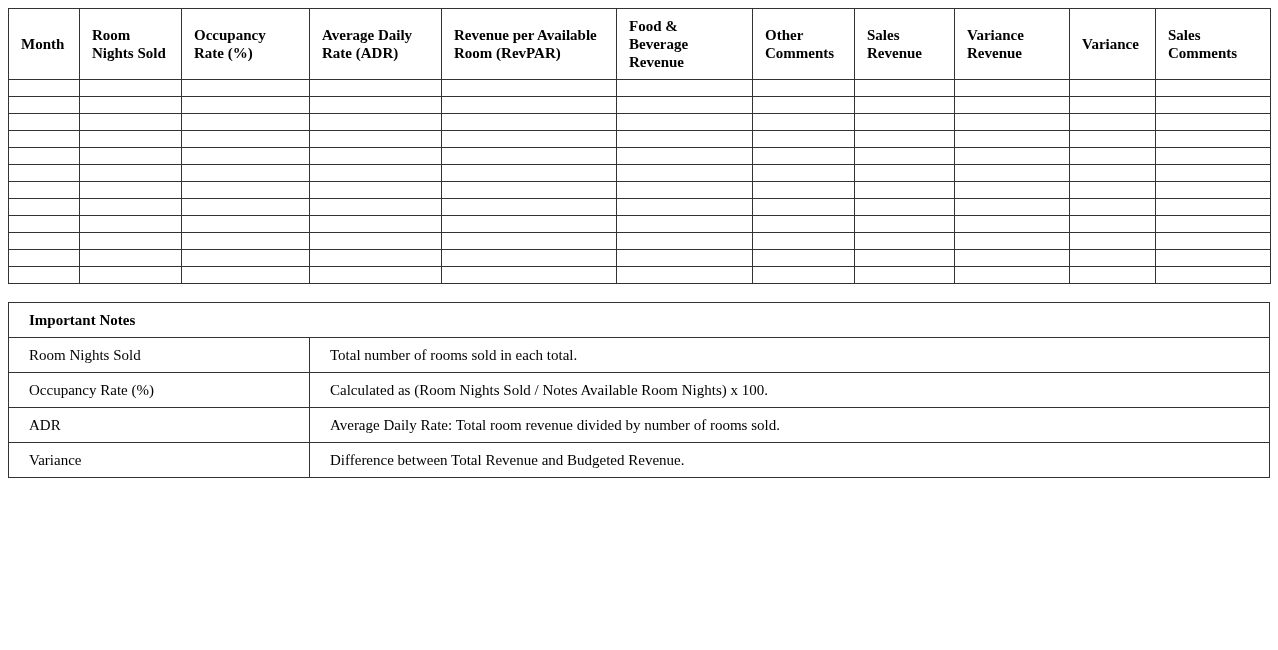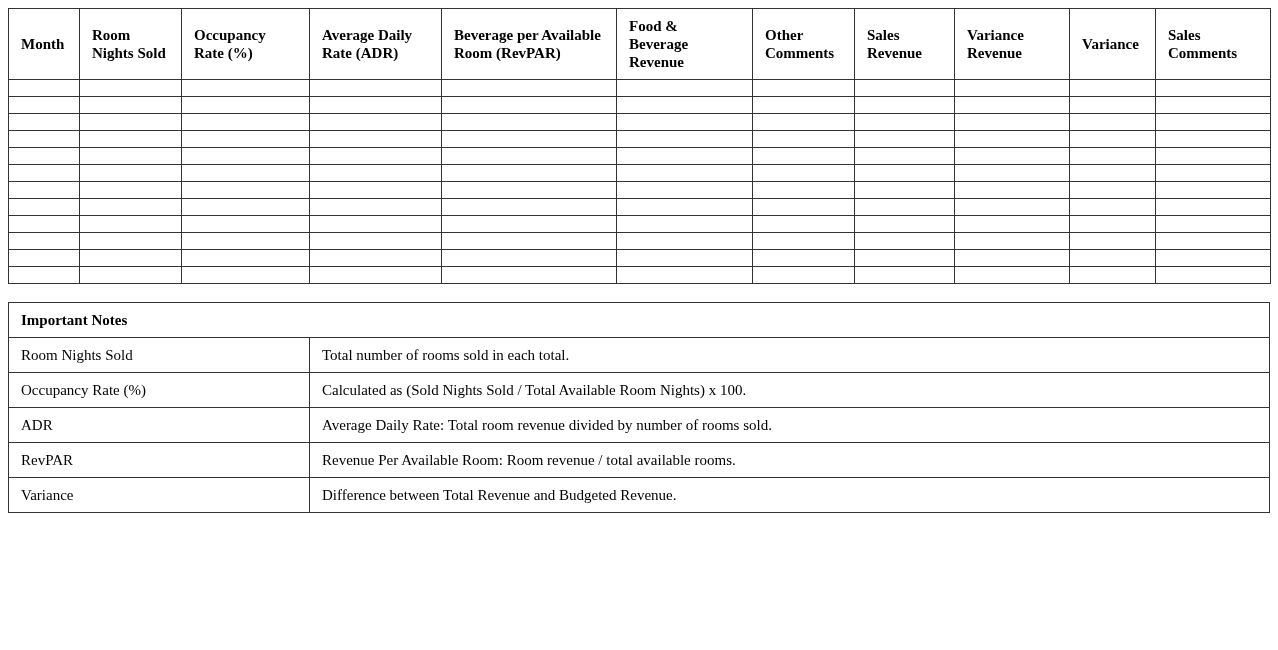--- a/index.html
+++ b/index.html
@@ -12,21 +12,21 @@
     table { border-collapse: collapse; position: absolute; left: 8px; width: 1262px; }
     td, th { border: 1px solid #333; }
     #main-table { top: 8px; table-layout: fixed; }
     #main-table th {
       font-weight: bold; text-align: left; vertical-align: middle;
       padding: 0 12px; height: 70px; line-height: 18px; font-size: 15px;
     }
     #main-table td { height: 16px; padding: 0; }
     #notes-table { top: 302px; table-layout: fixed; }
     #notes-table td {
-      height: 34px; padding: 0 12px; vertical-align: middle; font-size: 15px;
+      height: 34px; padding: 0 20px; vertical-align: middle; font-size: 15px;
     }
     #notes-table td.title { font-weight: bold; }
   </style>
 </head>
 <body>
 
 <table id="main-table">
   <colgroup id="main-cols">
       <col style="width: 71px;">
       <col style="width: 102px;">
@@ -39,21 +39,21 @@
       <col style="width: 115px;">
       <col style="width: 86px;">
       <col style="width: 115px;">
     </colgroup>
   <thead>
     <tr id="main-header-row">
         <th>Month</th>
         <th>Room Nights Sold</th>
         <th>Occupancy Rate (%)</th>
         <th>Average Daily Rate (ADR)</th>
-        <th>Beverage per Available Room (RevPAR)</th>
+        <th>Revenue per Available Room (RevPAR)</th>
         <th>Food &amp; Beverage Revenue</th>
         <th>Other Comments</th>
         <th>Sales Revenue</th>
         <th>Variance Revenue</th>
         <th>Variance</th>
         <th>Sales Comments</th>
       </tr>
   </thead>
   <tbody id="main-body">
       <tr>
@@ -223,28 +223,24 @@
   <tbody id="notes-body">
     <tr>
       <td class="title" colspan="2">Important Notes</td>
     </tr>
   <tr>
         <td>Room Nights Sold</td>
         <td>Total number of rooms sold in each total.</td>
       </tr>
       <tr>
         <td>Occupancy Rate (%)</td>
-        <td>Calculated as (Sold Nights Sold / Total Available Room Nights) x 100.</td>
+        <td>Calculated as (Room Nights Sold / Notes Available Room Nights) x 100.</td>
       </tr>
       <tr>
         <td>ADR</td>
         <td>Average Daily Rate: Total room revenue divided by number of rooms sold.</td>
-      </tr>
-      <tr>
-        <td>RevPAR</td>
-        <td>Revenue Per Available Room: Room revenue / total available rooms.</td>
       </tr>
       <tr>
         <td>Variance</td>
         <td>Difference between Total Revenue and Budgeted Revenue.</td>
       </tr>
     </tbody>
 </table>
 
 </body></html>

